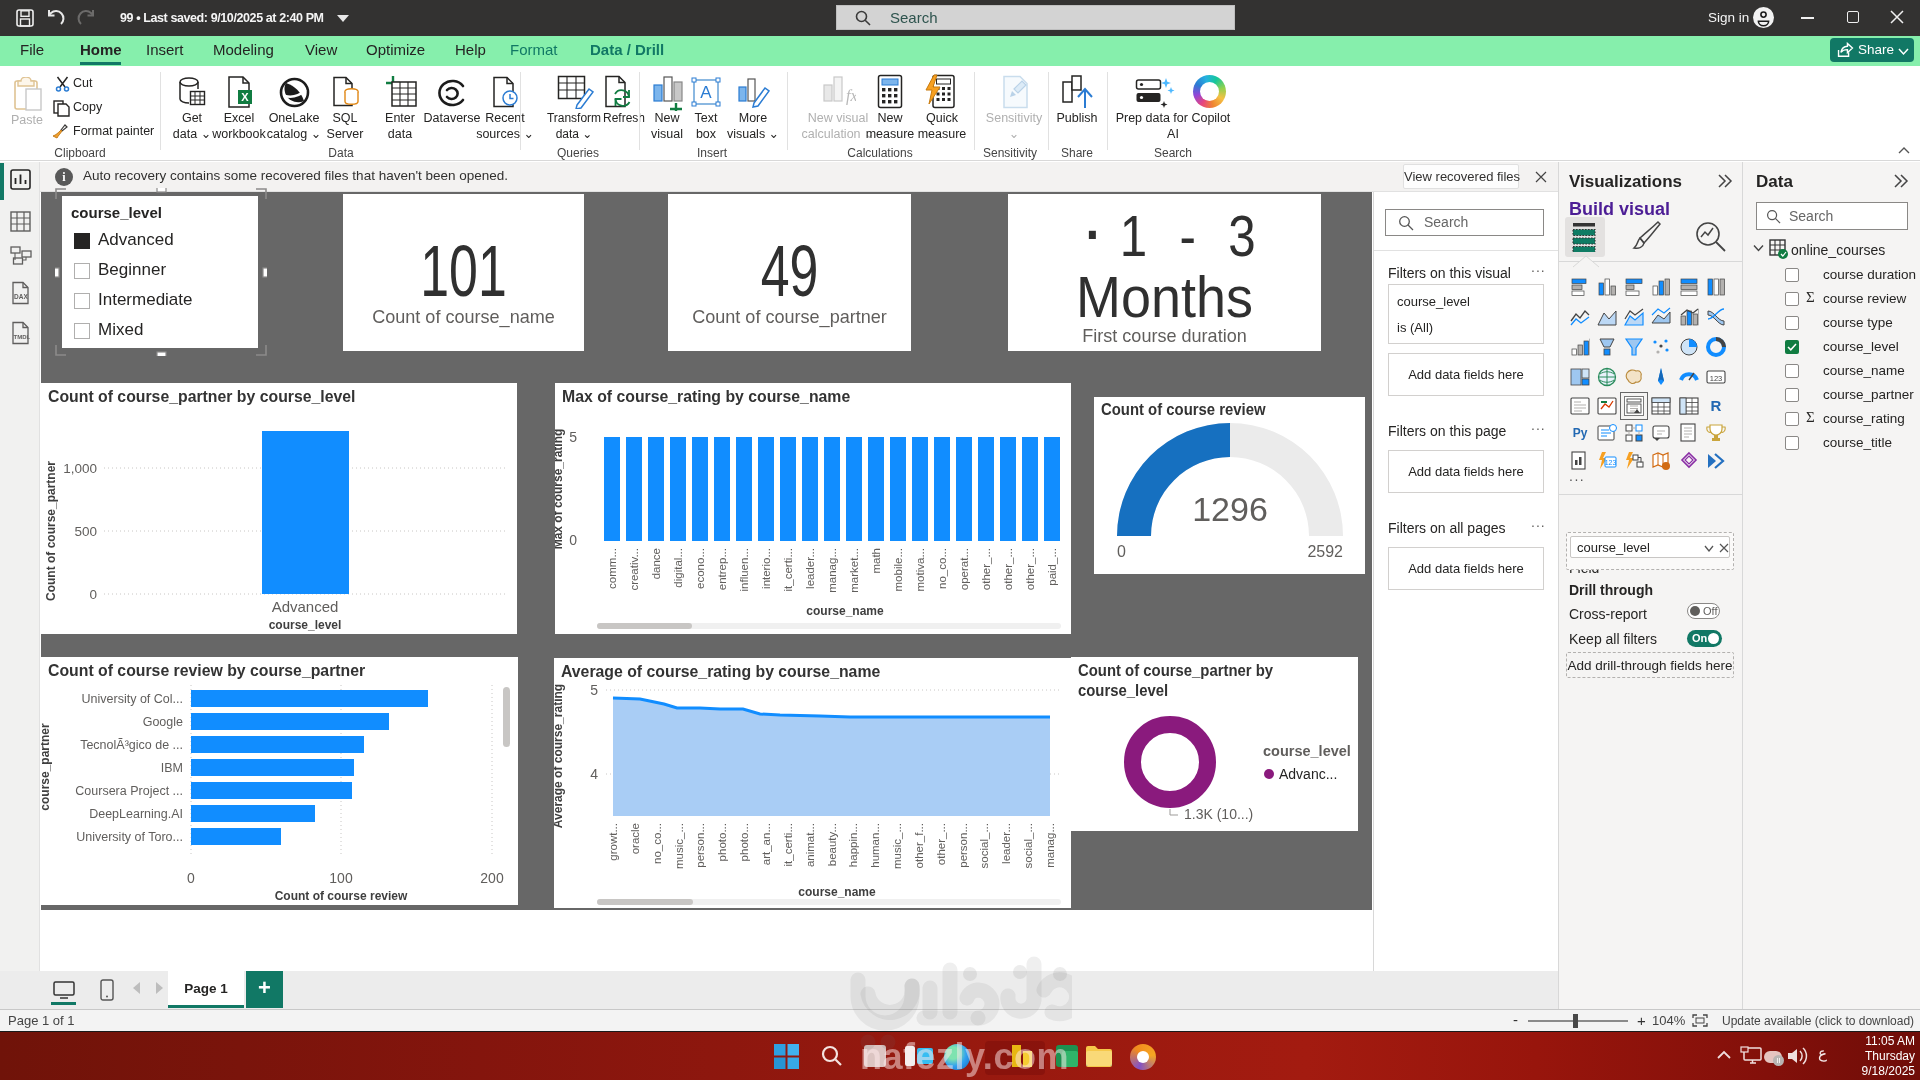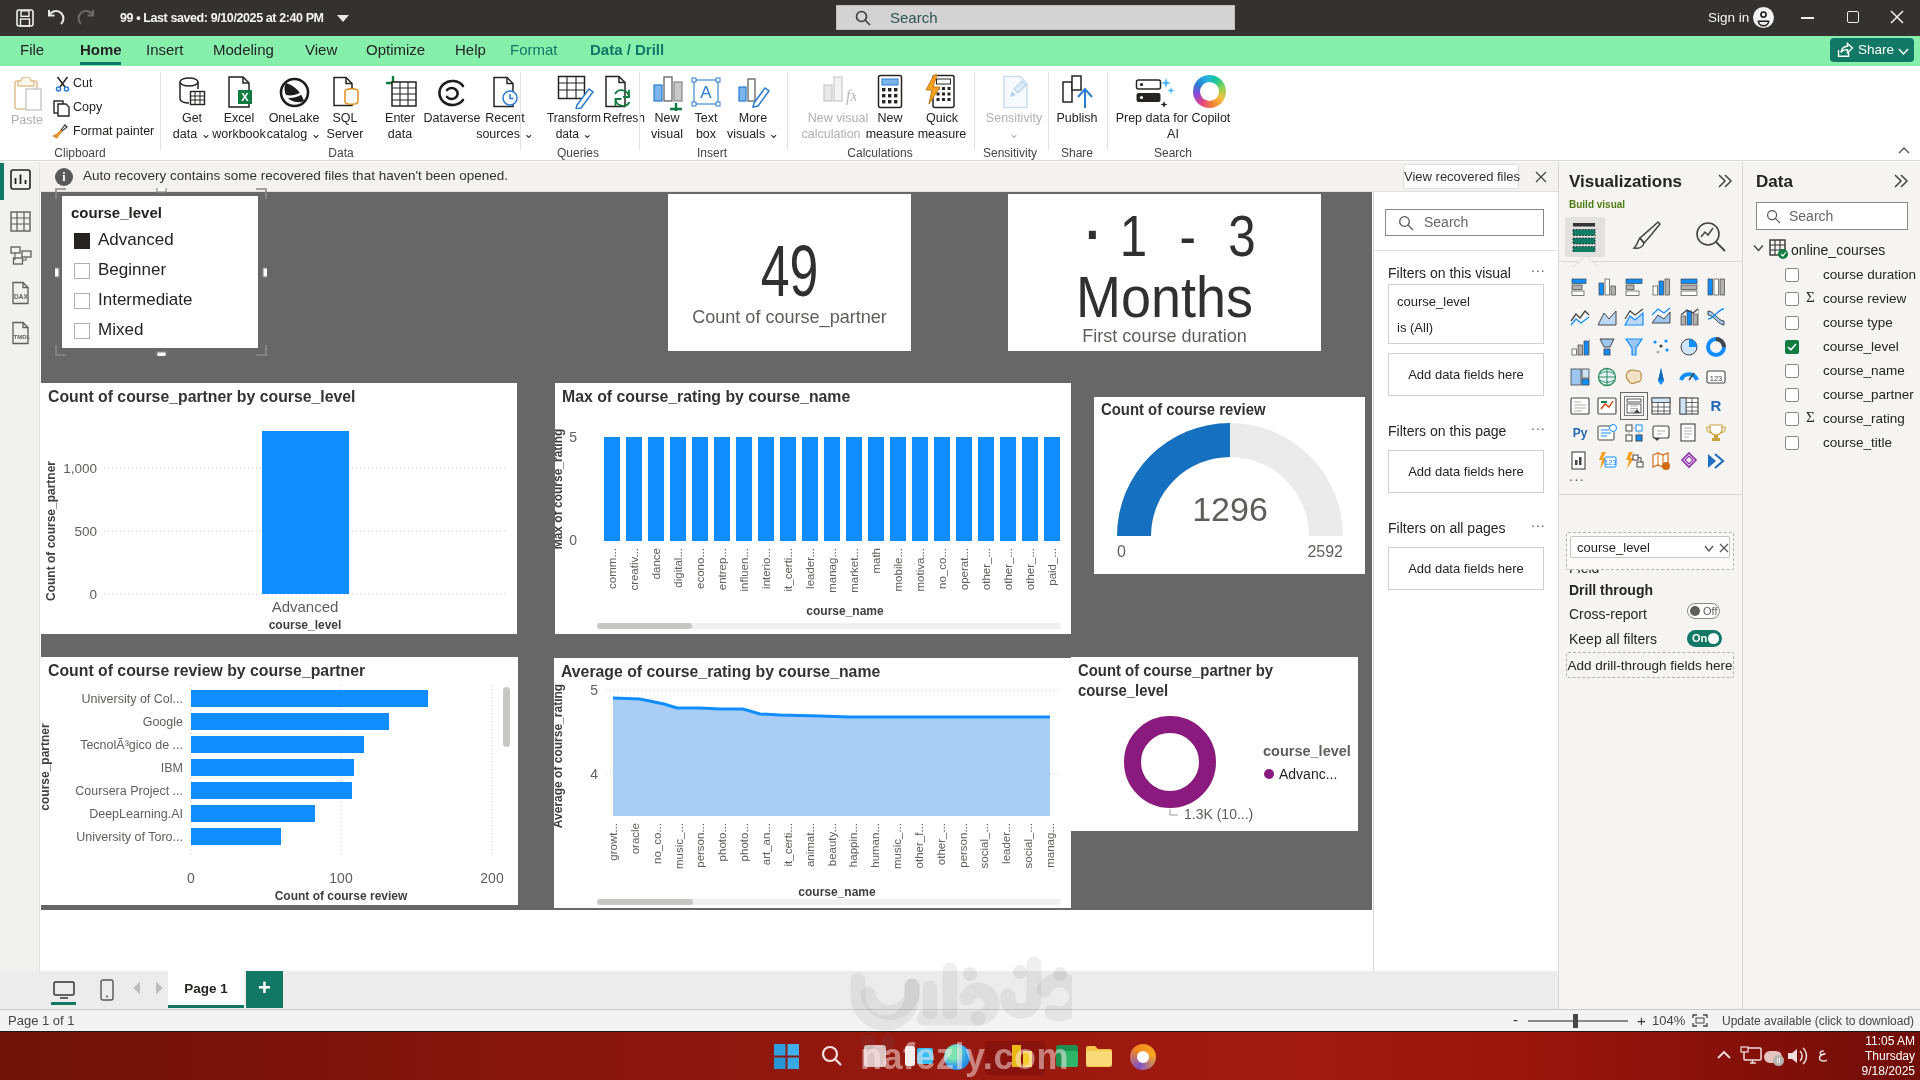--- a/index.html
+++ b/index.html
@@ -348,20 +348,24 @@
         <path d="M1 11 V1 H11 M201 1 H211 V11 M211 157 V167 H201 M11 167 H1 V157"></path>
       </g>
       <g fill="#fff" stroke="#8c8b8a" stroke-width="1.2">
         <rect x="102" y="-1" width="9" height="5"></rect>
           <rect x="102" y="164" width="9" height="5"></rect>
           <rect x="-1" y="80" width="5" height="9"></rect>
           <rect x="208" y="80" width="5" height="9"></rect>
       </g>
     </svg>
 
+    <div class="visual" style="left:302px;top:2px;width:241px;height:157px;">
+      <div style="position:absolute;left:0;top:36px;width:100%;text-align:center;font-size:72px;color:#303030;transform:scaleX(.72);">101</div>
+      <div style="position:absolute;left:0;top:112px;width:100%;text-align:center;font-size:19px;color:#605e5c;transform:scaleX(.95);">Count of course_name</div>
+    </div>
 
     <div class="visual" style="left:627px;top:2px;width:243px;height:157px;">
       <div style="position:absolute;left:0;top:36px;width:100%;text-align:center;font-size:72px;color:#303030;transform:scaleX(.72);">49</div>
       <div style="position:absolute;left:0;top:112px;width:100%;text-align:center;font-size:19px;color:#605e5c;transform:scaleX(.95);">Count of course_partner</div>
     </div>
 
     <div class="visual" style="left:967px;top:2px;width:313px;height:157px;">
       <div style="position:absolute;left:12px;top:8px;width:100%;text-align:center;font-size:58px;color:#303030;transform:scaleX(.85);"><span style="font-size:17px;vertical-align:16px;">■</span><span style="letter-spacing:11px;"> 1 - 3</span></div>
       <div style="position:absolute;left:0;top:69px;width:100%;text-align:center;font-size:58px;color:#303030;transform:scaleX(.93);">Months</div>
       <div style="position:absolute;left:0;top:131px;width:100%;text-align:center;font-size:19px;color:#605e5c;transform:scaleX(.95);">First course duration</div>
@@ -555,21 +559,21 @@
     <div class="abs" style="left:14px;top:258px;width:156px;height:43px;border:1px solid #d2d0ce;background:#fff;font-size:13px;color:#252423;text-align:center;line-height:41px;">Add data fields here</div>
     <div class="abs" style="left:14px;top:328px;font-size:14px;color:#252423;">Filters on all pages</div>
     <div class="abs" style="left:157px;top:322px;font-size:14px;color:#605e5c;letter-spacing:1px;">...</div>
     <div class="abs" style="left:14px;top:355px;width:156px;height:43px;border:1px solid #d2d0ce;background:#fff;font-size:13px;color:#252423;text-align:center;line-height:41px;">Add data fields here</div>
   </div>
   <div id="vpanel">
     <div class="ptitle abs" style="left:10px;top:10px;">Visualizations</div>
     <svg class="abs" style="left:158px;top:12px" width="16" height="14" viewBox="0 0 16 14">
         <path d="M2 1 L8 7 L2 13 M8 1 L14 7 L8 13" fill="none" stroke="#444" stroke-width="1.5"></path>
       </svg>
-    <div class="abs" style="left:10px;top:37px;font-size:10px;font-weight:700;color:#4d7c0f;">Build visual</div>
+    <div class="abs" style="left:10px;top:37px;font-size:18px;font-weight:700;color:#4c1d95;">Build visual</div>
     <div class="abs" style="left:6px;top:55px;width:40px;height:40px;background:#e3e1e0;border-radius:3px;"></div>
     <svg class="abs" style="left:13px;top:60px" width="26" height="30" viewBox="0 0 26 30">
         <rect x="1" y="1" width="22" height="3.5" fill="#333"></rect>
         <g fill="#0f7c64" stroke="#333" stroke-width="1.1" stroke-dasharray="1.6 1.4">
           <rect x="1" y="7.5" width="22" height="6"></rect>
           <rect x="1" y="16" width="22" height="6"></rect>
           <rect x="1" y="24.5" width="22" height="6"></rect>
         </g>
       </svg>
     <svg class="abs" style="left:73px;top:58px" width="30" height="32" viewBox="0 0 30 32">

